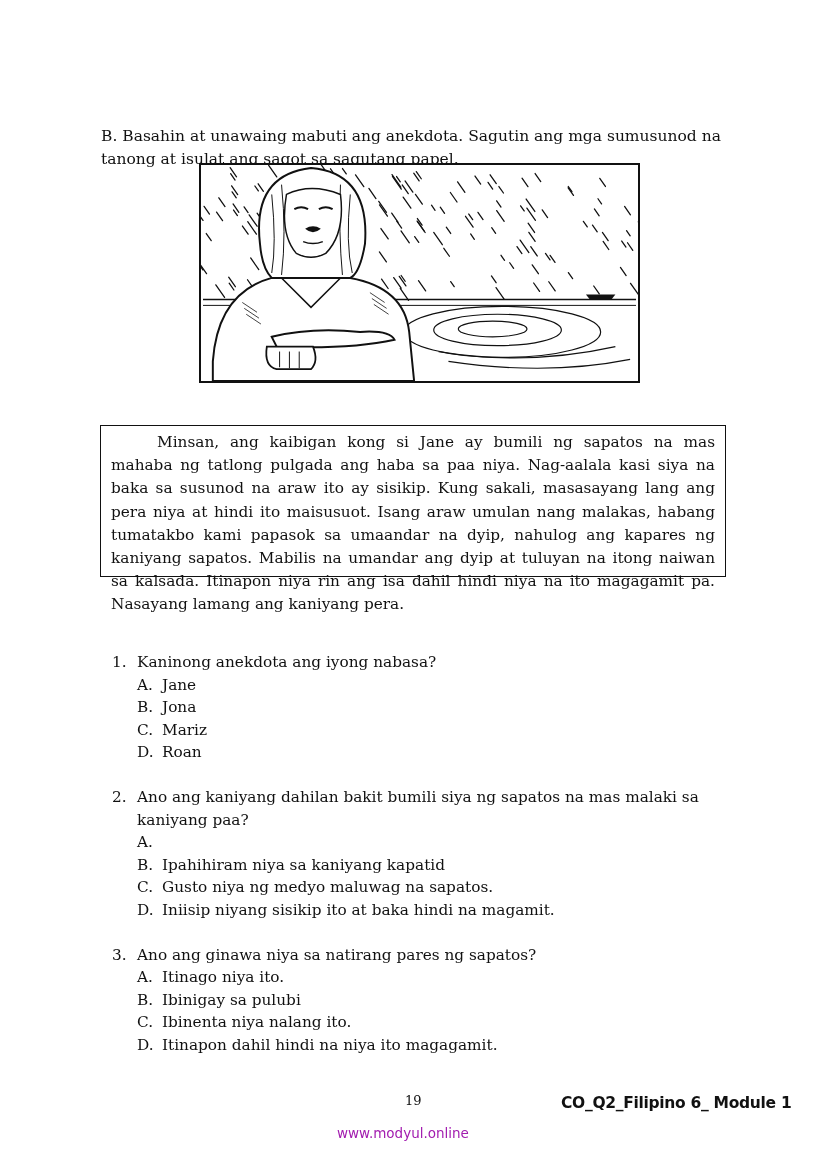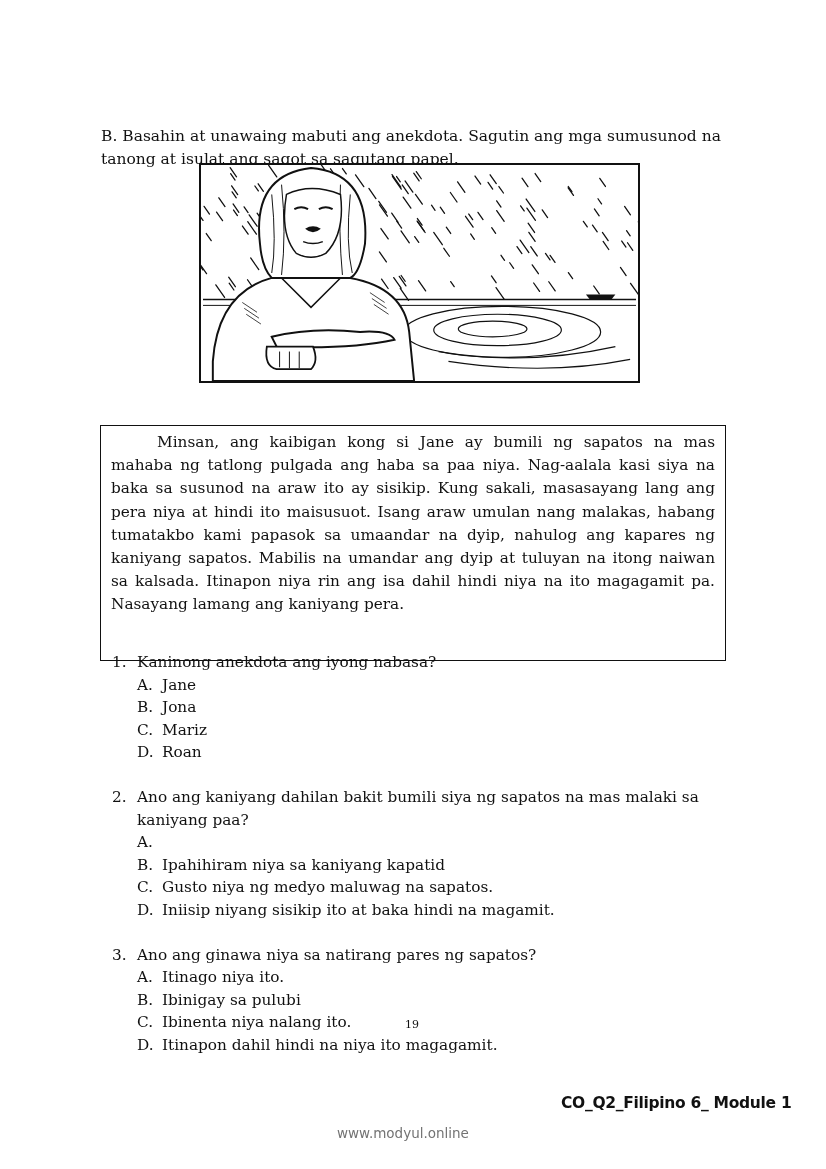--- a/index.html
+++ b/index.html
@@ -3,39 +3,39 @@
 <meta charset="utf-8">
 <style>
   html, body { margin: 0; padding: 0; background: #ffffff; }
   body { width: 826px; height: 1169px; position: relative; overflow: hidden;
          font-family: "DejaVu Serif", "Liberation Serif", serif; color: #111; }
   .instr { position: absolute; left: 101px; top: 98px; width: 630px;
            font-size: 15.5px; line-height: 23px; margin-top: 27px; }
   .illus { position: absolute; left: 199px; top: 163px; width: 441px; height: 220px;
            border: 2px solid #111; box-sizing: border-box; overflow: hidden; background: #fff; }
   .illus svg { width: 100%; height: 100%; display: block; }
-  .story { position: absolute; left: 100px; top: 425px; width: 626px; height: 236px;
+  .story { position: absolute; left: 100px; top: 425px; width: 626px; height: 152px;
            border: 1.5px solid #111; box-sizing: border-box; padding: 5px 10px 0 10px;
            font-size: 15.3px; line-height: 23.2px; text-align: justify; }
   .story .indent { display: inline-block; width: 46px; }
   .questions { position: absolute; left: 112px; top: 651px; width: 620px;
                font-size: 15.3px; line-height: 22.6px; }
   .q { margin-bottom: 22px; }
   .q-row { display: flex; }
   .q-num { width: 25px; flex: none; }
   .q-text { flex: 1; }
   .opt { display: flex; padding-left: 25px; }
   .opt-letter { width: 25px; flex: none; }
-  .page-num { position: absolute; left: 405px; top: 1018px; font-size: 11px; }
+  .page-num { position: absolute; left: 405px; top: 1093px; font-size: 13px; }
   .module { position: absolute; left: 561px; top: 1094px;
             font-family: "DejaVu Sans", "Liberation Sans", sans-serif;
             font-weight: bold; font-size: 15.5px; letter-spacing: -0.3px; }
   .watermark { position: absolute; left: 337px; top: 1125px;
                font-family: "DejaVu Sans", "Liberation Sans", sans-serif;
-               font-size: 13.5px; color: #737373; }
+               font-size: 13.5px; color: #a21caf; }
 </style>
 </head>
 <body>
 
 <div class="instr">B. Basahin at unawaing mabuti ang anekdota. Sagutin ang mga sumusunod na tanong at isulat ang sagot sa sagutang papel.</div>
 
 <div class="illus">
   <svg viewBox="0 0 441 220" xmlns="http://www.w3.org/2000/svg" id="illus-svg">
     <g id="rain" stroke="#111" stroke-width="1.3" stroke-linecap="round">
         <line x1="215.590877914952" y1="72.90264917695474" x2="219.7375377229081" y2="78.82644890260632"></line>

